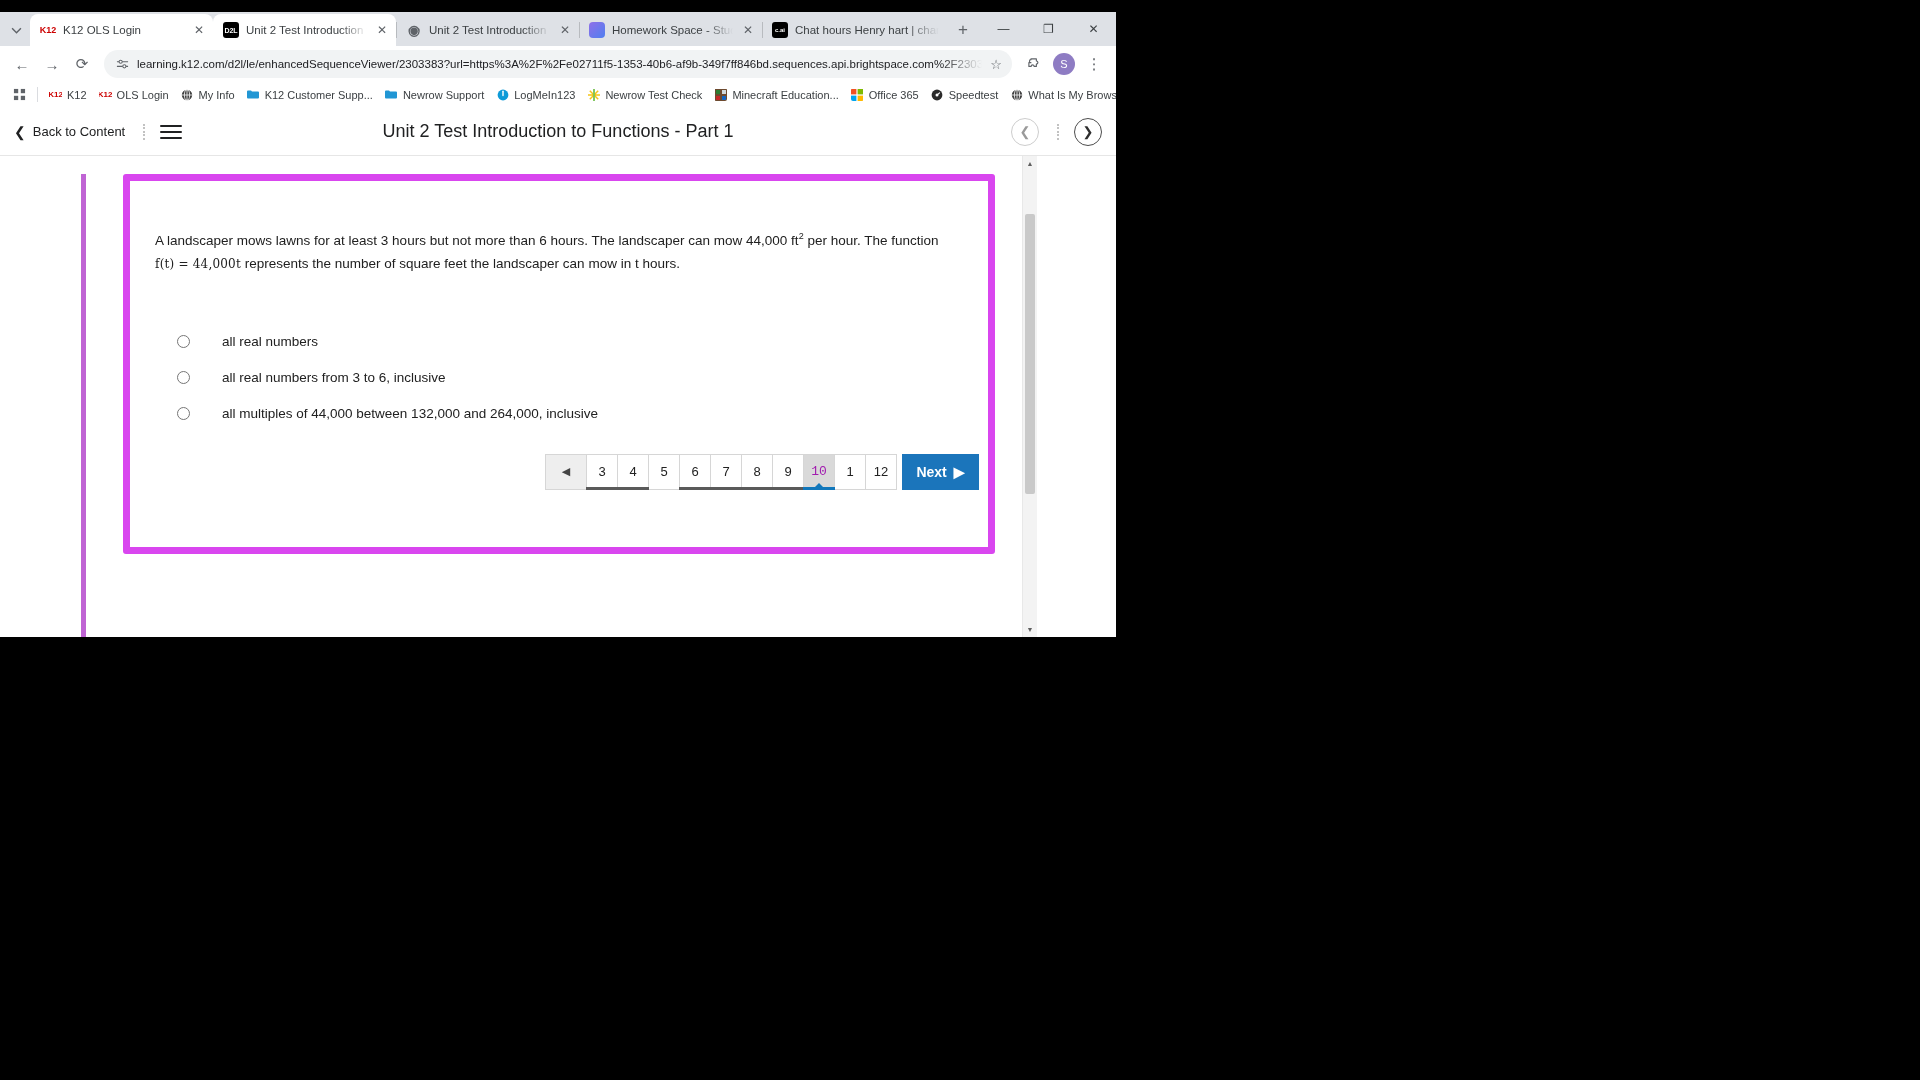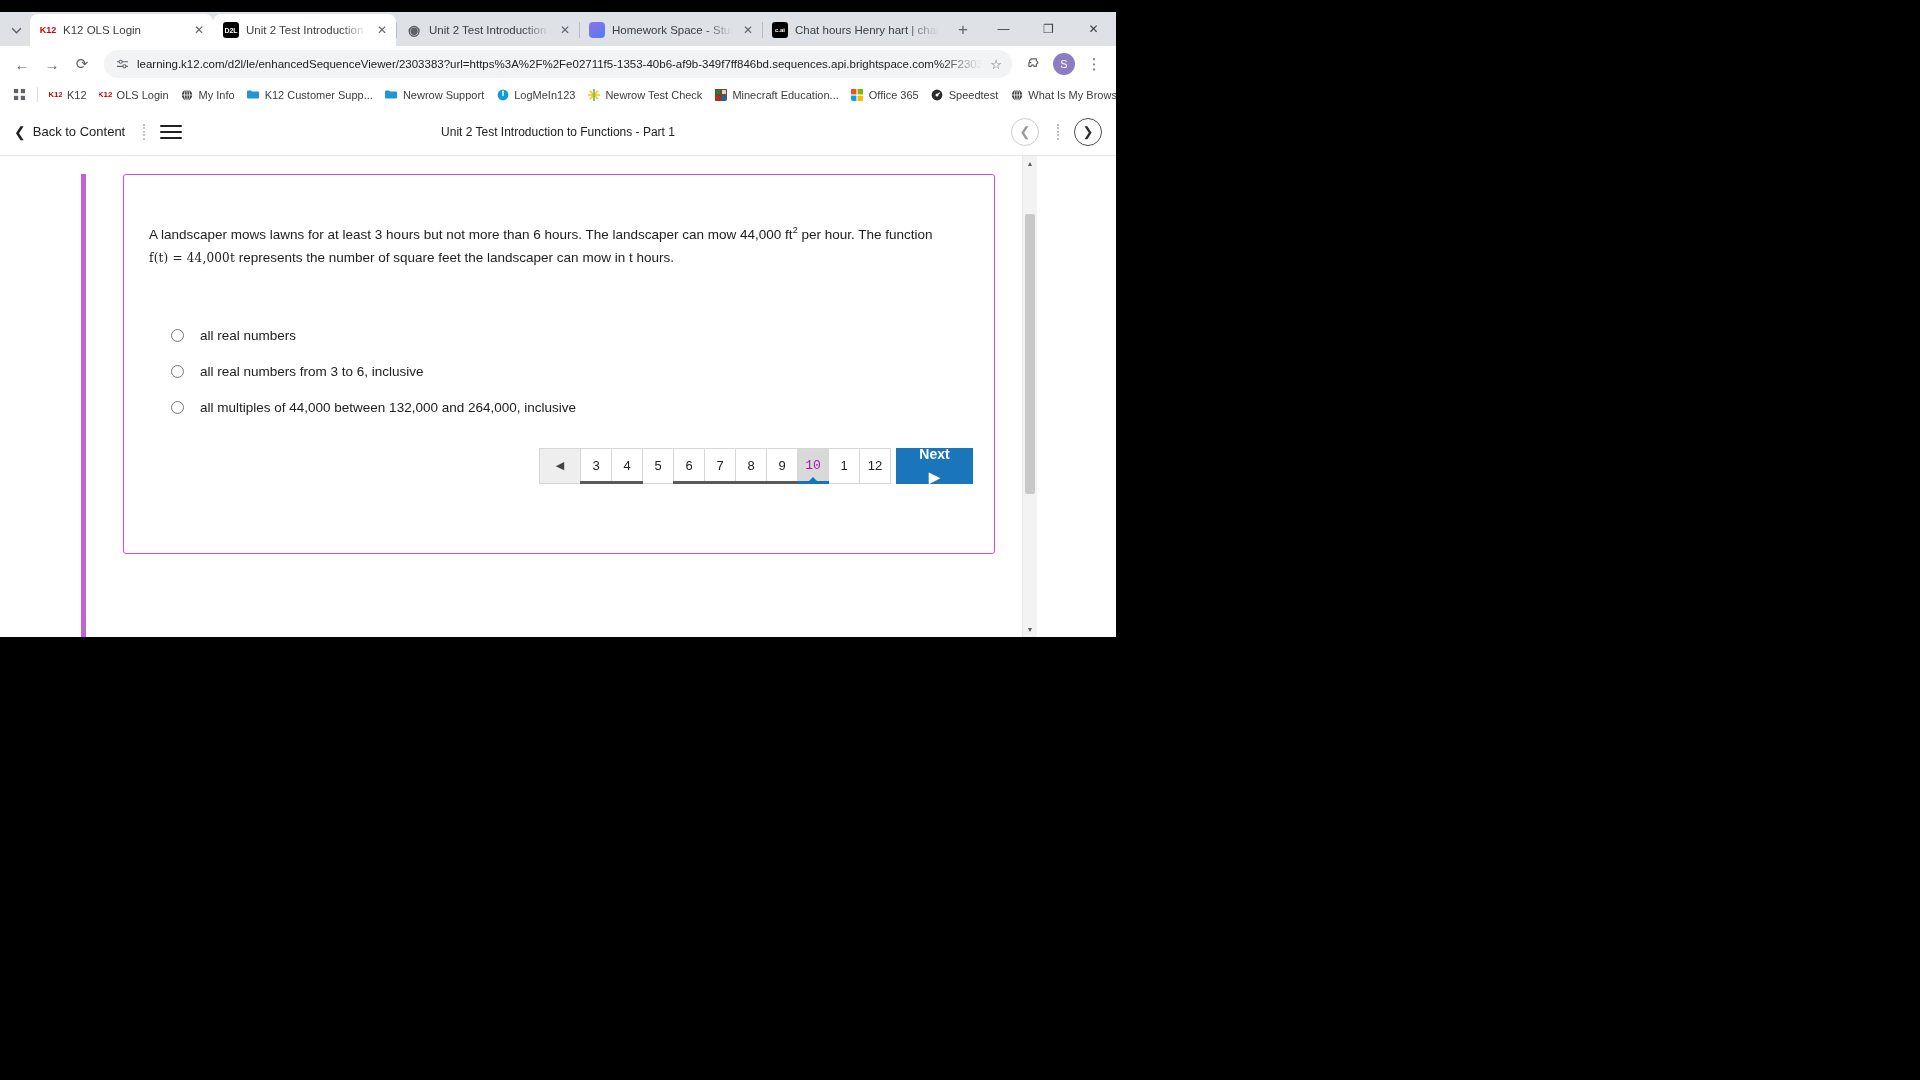--- a/index.html
+++ b/index.html
@@ -149,21 +149,21 @@
     display: flex; flex-direction: column; justify-content: space-between;
     flex: 0 0 auto;
   }
   .hdr-dots i { display: block; width: 2px; height: 2px; background: #aeaeae; border-radius: 50%; }
   .hamburger {
     width: 22px; display: flex; flex-direction: column; gap: 4px;
   }
   .hamburger i { display: block; height: 2px; background: #202122; border-radius: 1px; }
   .d2l-title {
     position: absolute; left: 0; right: 0; text-align: center;
-    font-size: 12px; color: #202122; pointer-events: none;
+    font-size: 18px; color: #202122; pointer-events: none;
   }
   .hdr-right {
     margin-left: auto; display: flex; align-items: center; gap: 0;
     position: relative; z-index: 2;
   }
   .circ-btn {
     width: 28px; height: 28px; border-radius: 50%;
     border: 1.3px solid #cdcdcd; display: flex; align-items: center;
     justify-content: center; font-size: 13px; color: #9a9a9a;
   }
@@ -172,37 +172,37 @@
   .content-wrap {
     position: relative; height: 481px; background: #fff;
     display: flex; justify-content: center; padding-top: 18px;
   }
   .accent-bar {
     position: absolute; left: 81px; top: 18px;
     width: 5px; height: 463px; background: #c064d4;
   }
   .card {
     width: 872px; margin-left: 2px; background: #fff;
-    border: 1px solid #d946ef; border-radius: 3px;
+    border: 7px solid #d946ef; border-radius: 3px;
     height: 380px; padding: 44px 25px 0 25px;
     box-shadow: 0 0 0 rgba(0,0,0,0);
   }
   .q-text {
     font-size: 13.5px; color: #212121; line-height: 23px;
     max-width: 810px;
   }
   .q-text sup { font-size: 9px; vertical-align: super; }
   .mathf {
     font-family: "DejaVu Serif", serif; font-size: 12px;
     letter-spacing: .2px;
   }
   .q-prompt { margin-top: 18px; font-size: 13.5px; color: #212121; }
   .options { margin-top: 48px; }
   .opt {
-    display: flex; align-items: center; gap: 16px;
+    display: flex; align-items: center; gap: 32px;
     height: 36px; padding-left: 22px;
   }
   .radio {
     width: 13px; height: 13px; border: 1px solid #767676;
     border-radius: 50%; flex: 0 0 13px; background: #fff;
   }
   .opt-label { font-size: 13.5px; color: #212121; }
 
   
   .pager {
@@ -232,21 +232,21 @@
     height: 3px; background: #1177bb;
   }
   .pg-caret {
     position: absolute; left: 50%; bottom: 1px; transform: translateX(-50%);
     width: 0; height: 0; border-left: 5px solid transparent;
     border-right: 5px solid transparent; border-bottom: 5px solid #1177bb;
   }
   .pg-next {
     margin-left: 5px; background: #1b75bb; color: #fff;
     display: flex; align-items: center; justify-content: center;
-    gap: 7px; font-size: 14px; width: 77px; font-weight: 600; flex-direction: column;
+    gap: 7px; font-size: 14px; width: 77px; font-weight: 600;
   }
 
   
   .scrollbar {
     position: absolute; right: 79px; top: 0; width: 15px;
     height: 481px; background: #f3f3f3; border-left: 1px solid #e8e8e8;
   }
   .sb-arrow {
     height: 15px; display: flex; align-items: center;
     justify-content: center; font-size: 7px; color: #5f5f5f;

